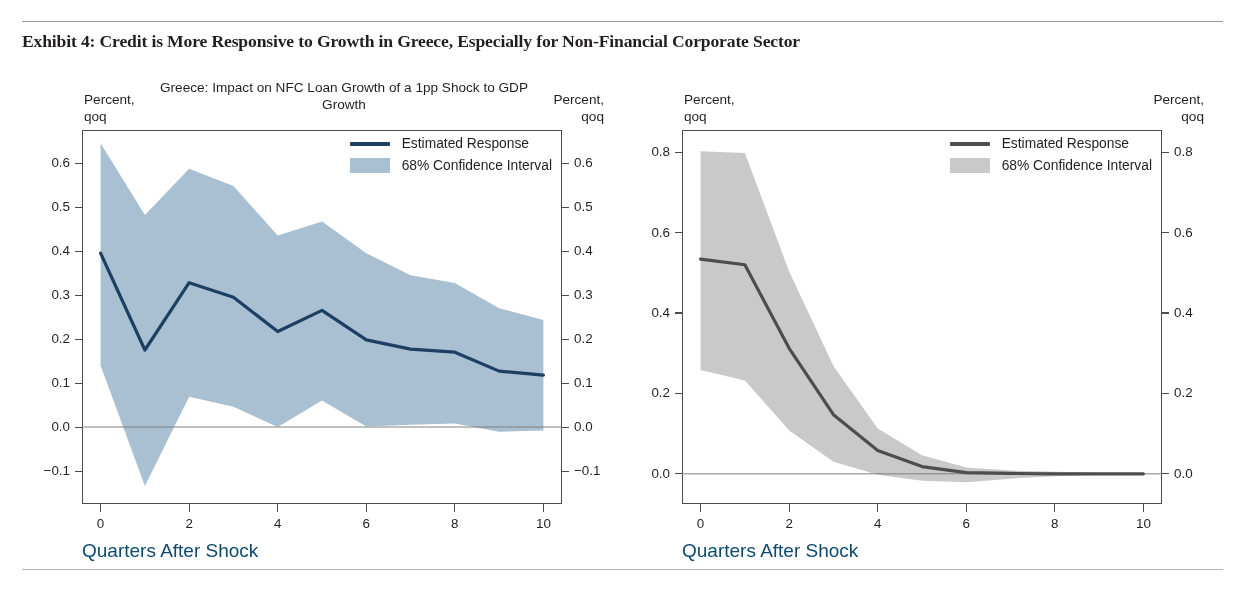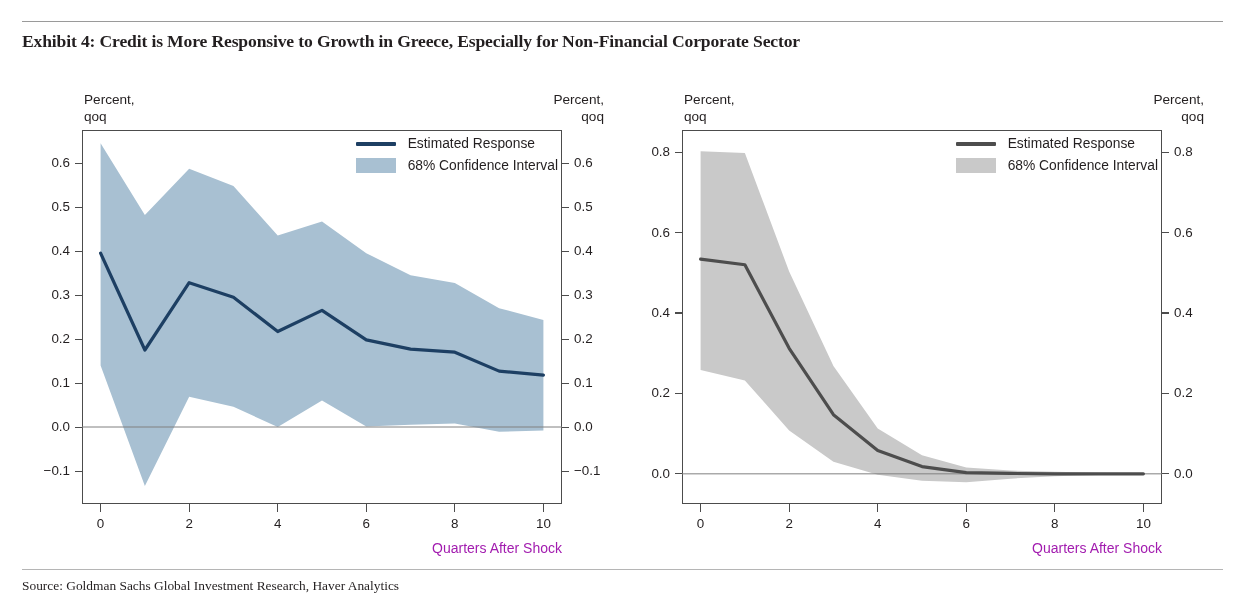--- a/index.html
+++ b/index.html
@@ -144,30 +144,30 @@
     font-size: 13.4px;
     color: #231f20;
     transform: translateX(-50%);
     line-height: 1;
     white-space: nowrap;
   }
   .axis-title {
     position: absolute;
     top: calc(100% + 36px);
     left: 0; right: 0;
-    text-align: right;
-    font-size: 14px;
-    color: #a21caf;
+    text-align: left;
+    font-size: 19px;
+    color: #0c4a6e;
   }
 
   
   .legend {
     position: absolute;
     top: 6px;
-    right: 4px;
+    right: 10px;
     display: flex;
     flex-direction: column;
     gap: 7px;
     z-index: 5;
   }
   .legend-row {
     display: flex;
     align-items: center;
     gap: 12px;
   }
@@ -190,20 +190,22 @@
 
 <div class="page">
 
   <div class="top-rule"></div>
   <div class="exhibit-title">Exhibit 4: Credit is More Responsive to Growth in Greece, Especially for Non-Financial Corporate Sector</div>
 
   <div class="panel" id="panel-left">
     <div class="panel-head">
       <div class="head-unit left">Percent,
 qoq</div>
+      <div class="head-title">Greece: Impact on NFC Loan Growth of a
+1pp Shock to GDP Growth</div>
       <div class="head-unit right">Percent,
 qoq</div>
     </div>
 
     <div class="plot" id="plot-greece">
       <div class="plot-frame"></div>
       <svg class="series" id="svg-greece" viewBox="0 0 480 374" width="480" height="374">
           <polygon points="18.597785977859775,13.199999999999989 62.87822878228782,84.92000000000002 107.15867158671587,38.72000000000003 151.4391143911439,55.879999999999995 195.71955719557195,105.60000000000002 240,91.52000000000004 284.28044280442805,123.20000000000002 328.5608856088561,145.20000000000002 372.84132841328415,153.12 417.1217712177122,178.20000000000005 461.4022140221402,190.08 461.4022140221402,300.52000000000004 417.1217712177122,301.84000000000003 372.84132841328415,293.48 328.5608856088561,294.8 284.28044280442805,296.56 240,270.6 195.71955719557195,297 151.4391143911439,276.76 107.15867158671587,266.64 62.87822878228782,355.96000000000004 18.597785977859775,235.4" fill="#a8c0d2"></polygon>
           <line x1="0" x2="480" y1="297" y2="297" stroke="#808080" stroke-width="1"></line>
           <polyline points="18.597785977859775,123.20000000000002 62.87822878228782,220.00000000000003 107.15867158671587,152.68000000000004 151.4391143911439,167.20000000000002 195.71955719557195,201.52 240,180.40000000000003 284.28044280442805,209.88000000000002 328.5608856088561,219.12 372.84132841328415,222.20000000000002 417.1217712177122,241.12000000000003 461.4022140221402,245.08" fill="none" stroke="#1d3f63" stroke-width="3.2" stroke-linejoin="round" stroke-linecap="round"></polyline>
@@ -321,15 +323,14 @@
         <div class="xtick" style="left: 283.73px;"></div>
         <div class="xlabel" style="left: 284.28px;">6</div>
         <div class="xtick" style="left: 372.291px;"></div>
         <div class="xlabel" style="left: 372.841px;">8</div>
         <div class="xtick" style="left: 460.852px;"></div>
         <div class="xlabel" style="left: 461.402px;">10</div>
       </div>
   </div>
 
   <div class="bottom-rule"></div>
-  <div class="source-text">Source: Goldman Sachs Global Investment Research, Haver Analytics</div>
 
 </div>
 
 </body></html>

